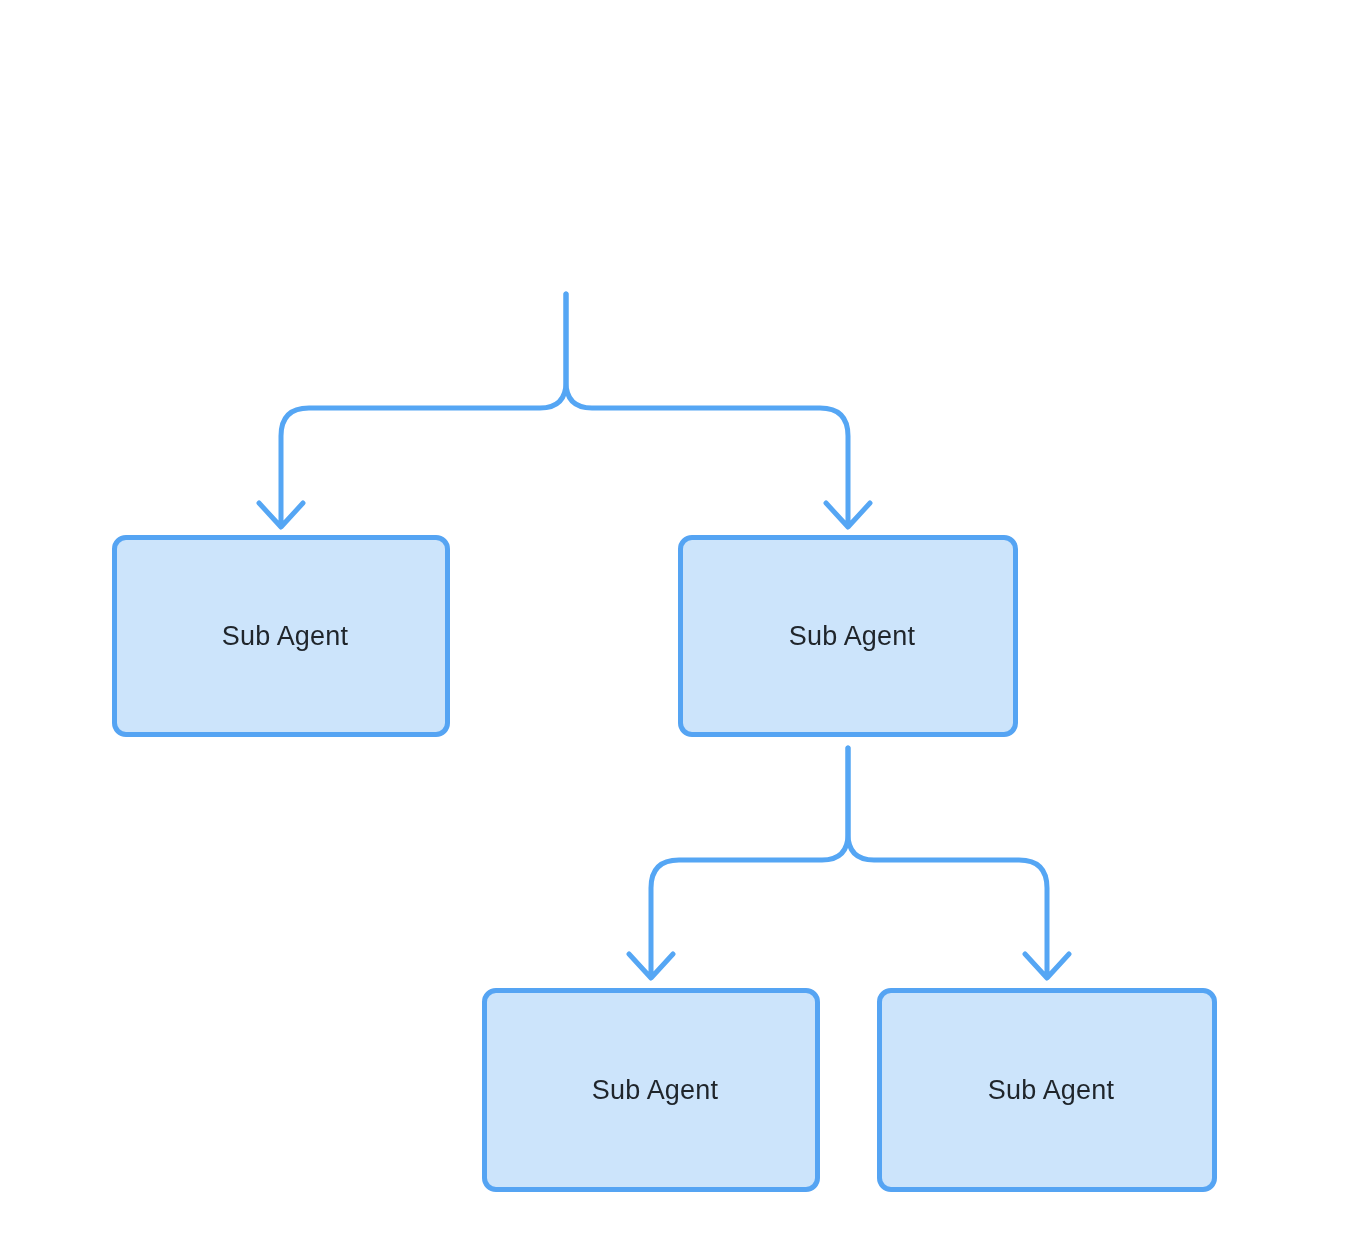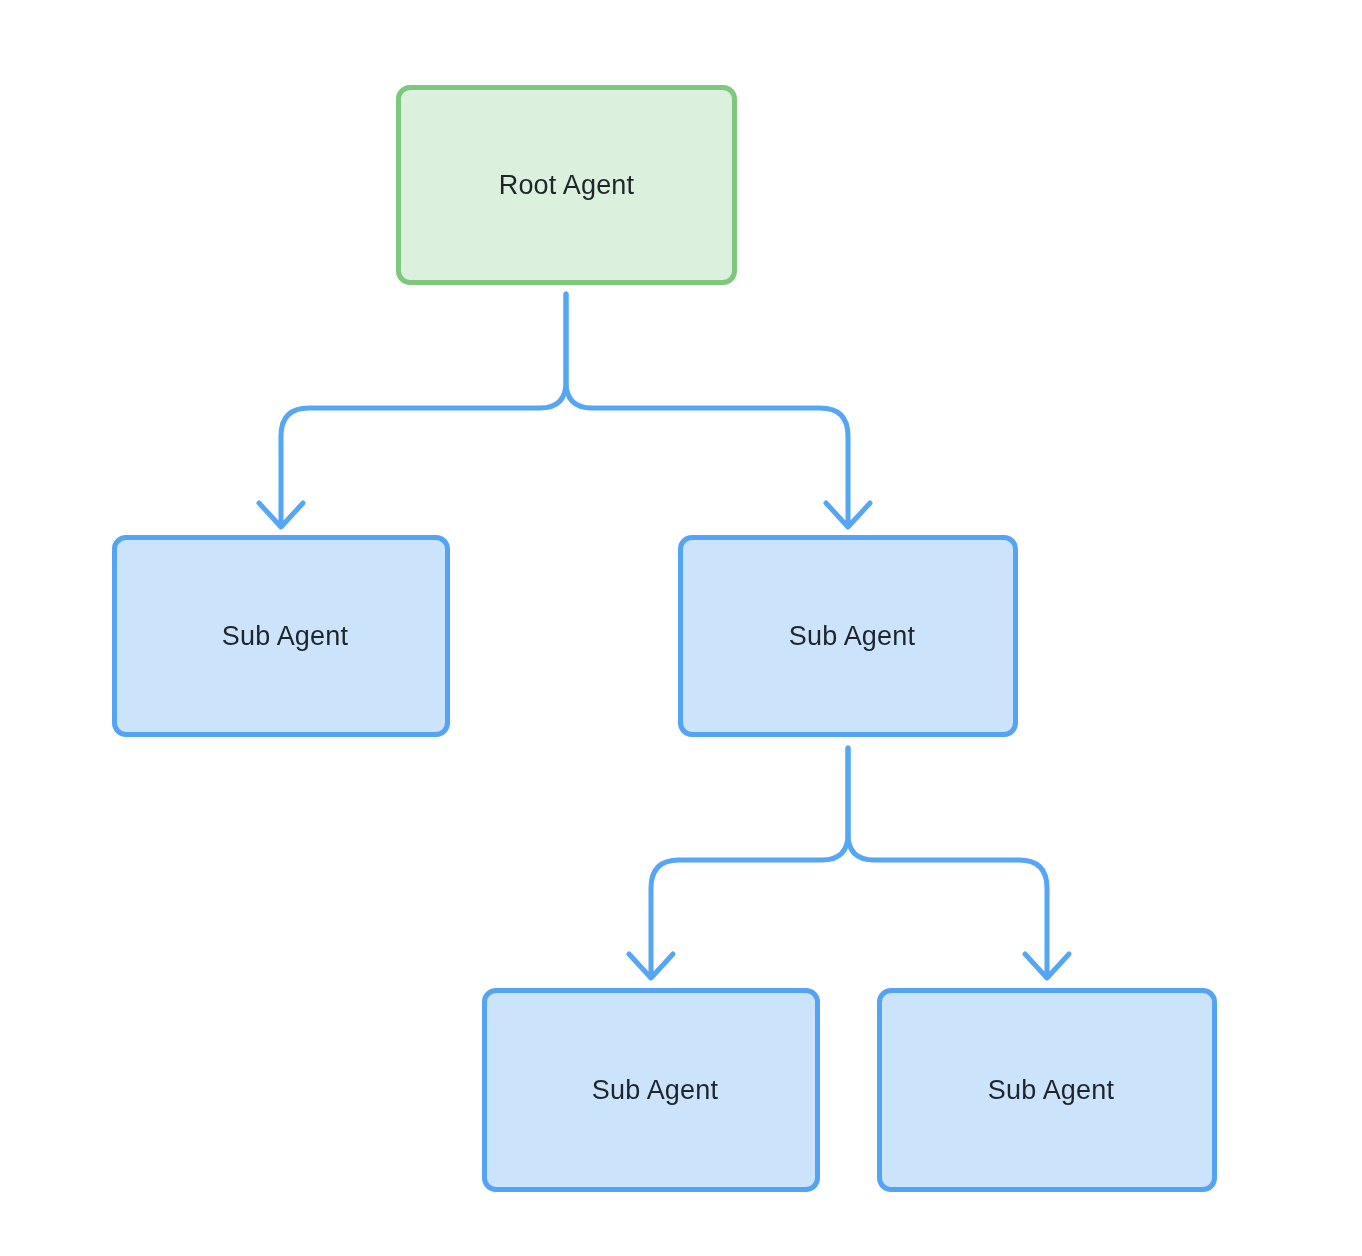--- a/index.html
+++ b/index.html
@@ -72,23 +72,20 @@
 
     <path class="edge" d="M 566 294 L 566 382 Q 566 408 540 408 L 309 408 Q 281 408 281 436 L 281 524 M 259 503 L 281 527 L 303 503"></path>
 
     <path class="edge" d="M 566 294 L 566 382 Q 566 408 592 408 L 820 408 Q 848 408 848 436 L 848 524 M 826 503 L 848 527 L 870 503"></path>
 
     <path class="edge" d="M 848 748 L 848 834 Q 848 860 822 860 L 679 860 Q 651 860 651 888 L 651 975 M 629 954 L 651 978 L 673 954"></path>
 
     <path class="edge" d="M 848 748 L 848 834 Q 848 860 874 860 L 1019 860 Q 1047 860 1047 888 L 1047 975 M 1025 954 L 1047 978 L 1069 954"></path>
   </svg>
 
-  <div class="node node--root pos-root">
-    <span class="node-label">Root Agent</span>
-  </div>
 
   <div class="node node--sub pos-sub-left">
     <span class="node-label">Sub Agent</span>
   </div>
 
   <div class="node node--sub pos-sub-right">
     <span class="node-label">Sub Agent</span>
   </div>
 
   <div class="node node--sub pos-sub-bl">

